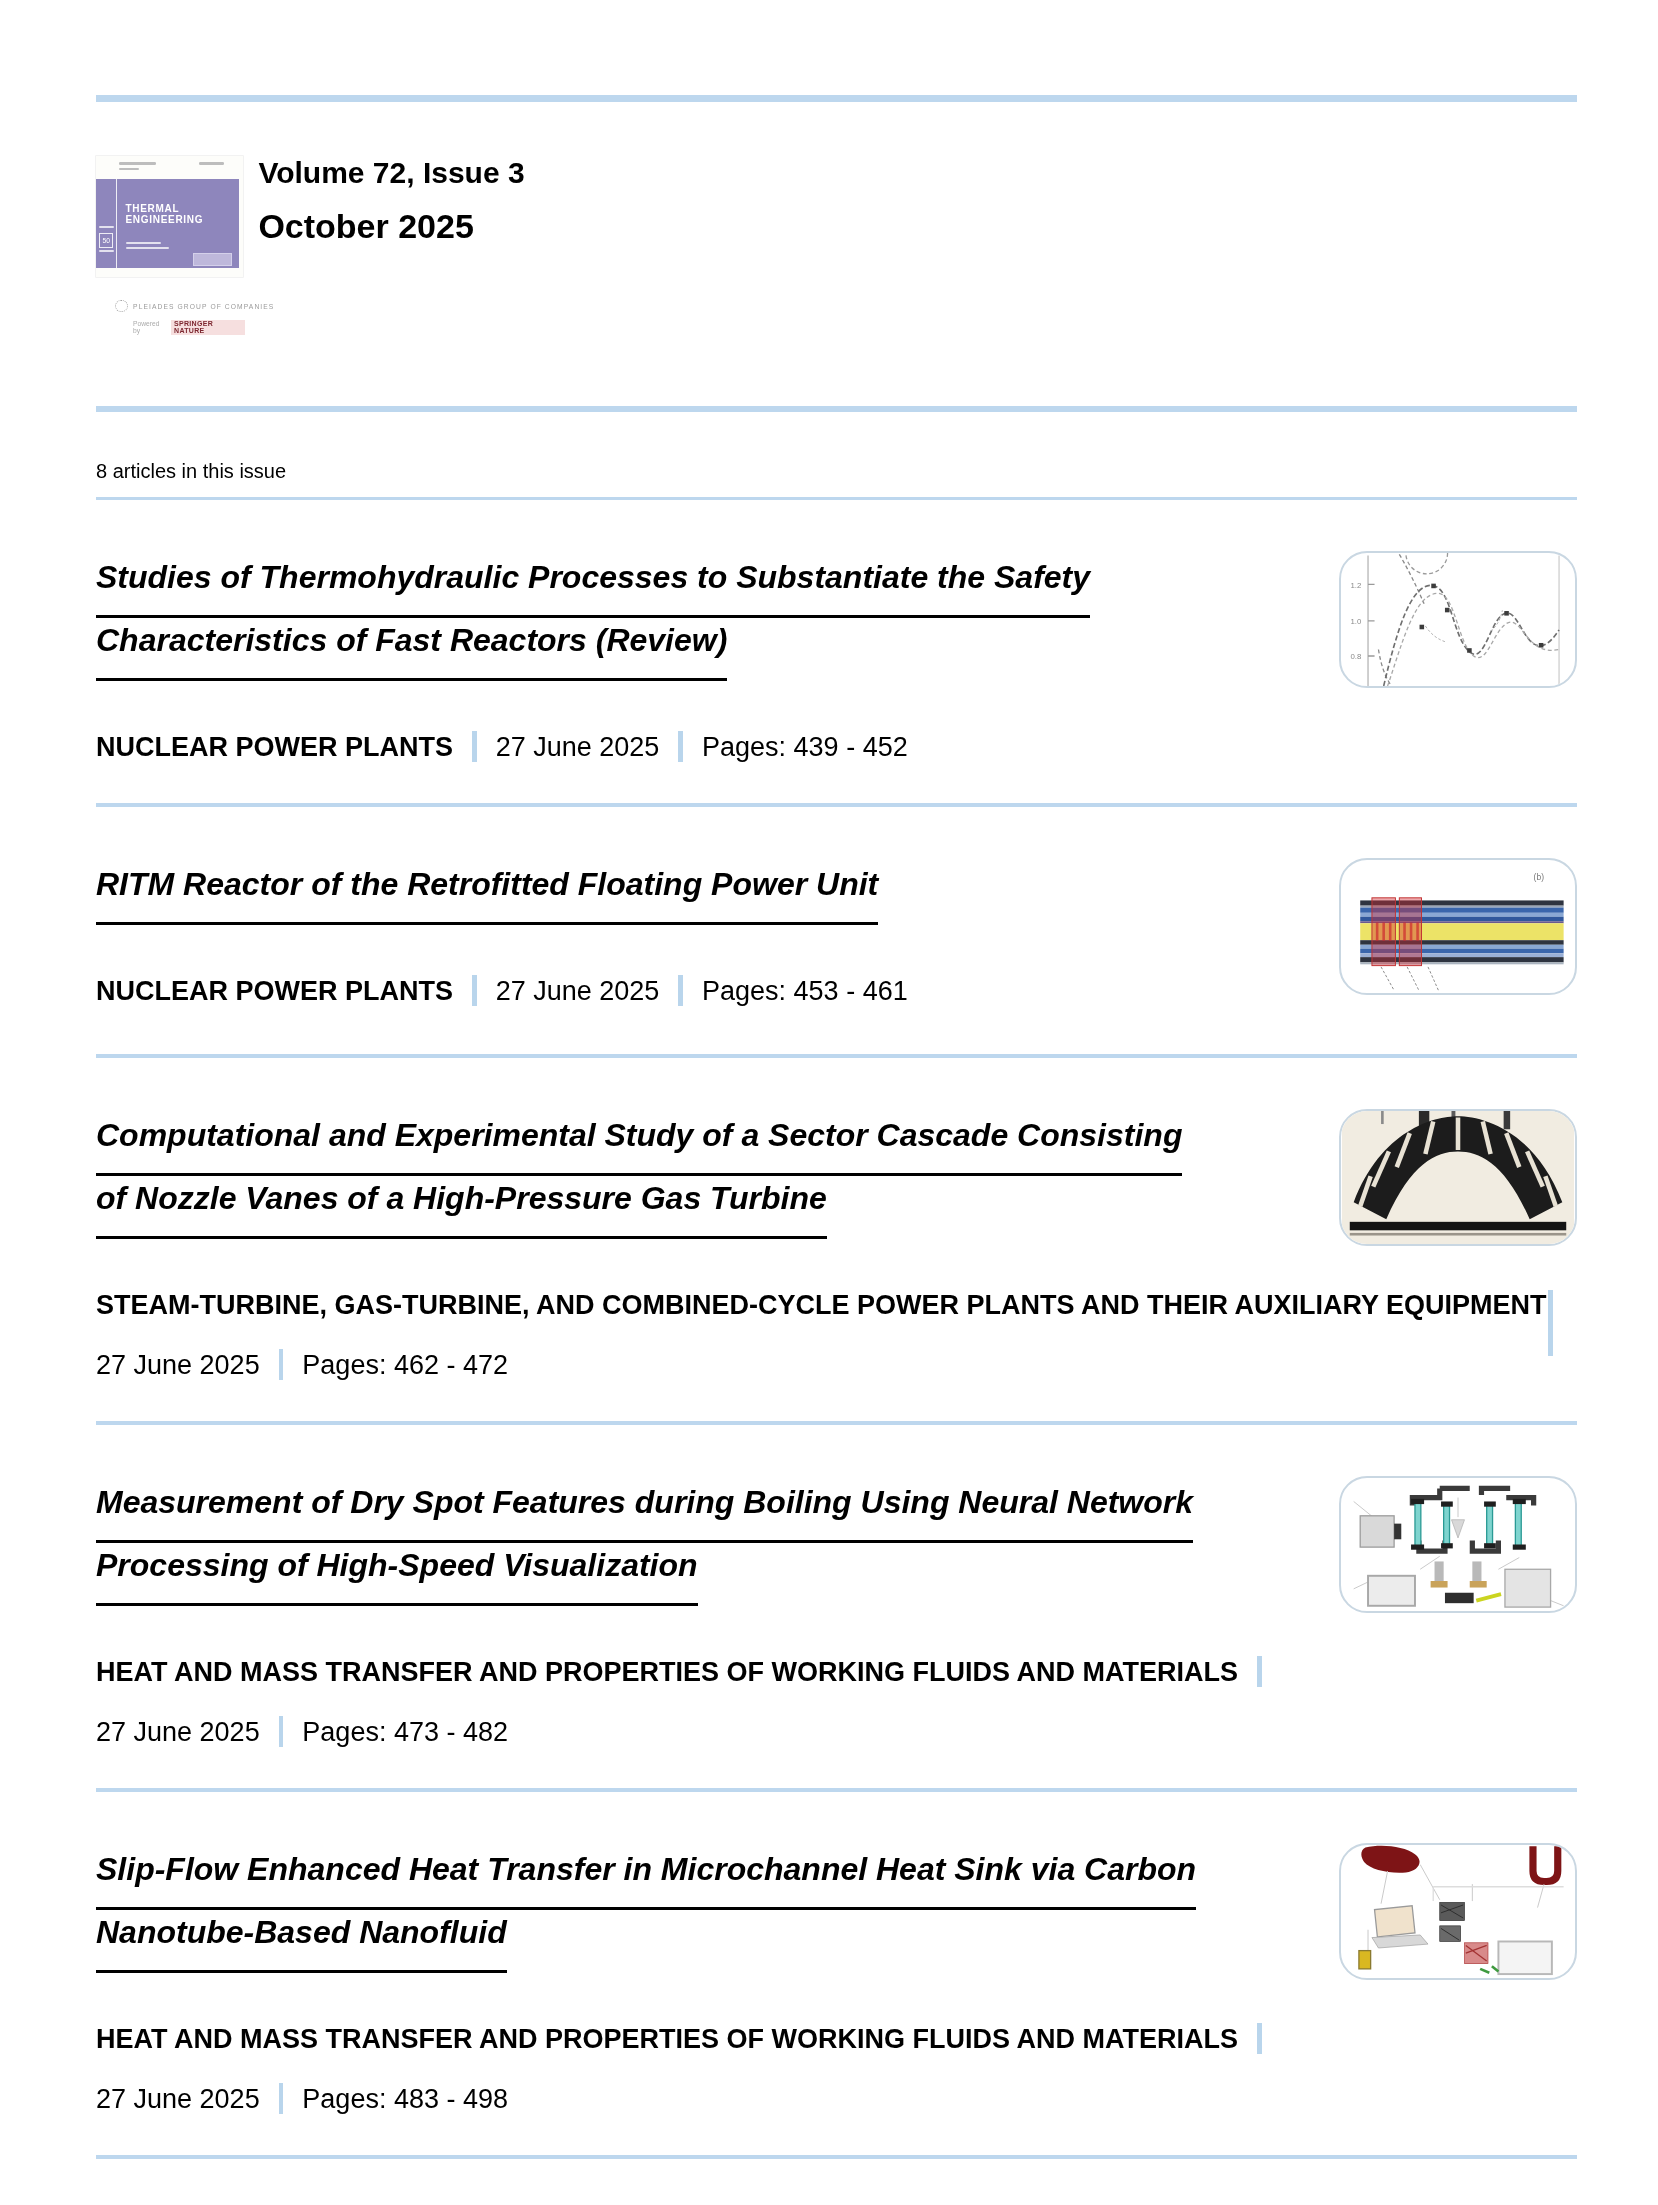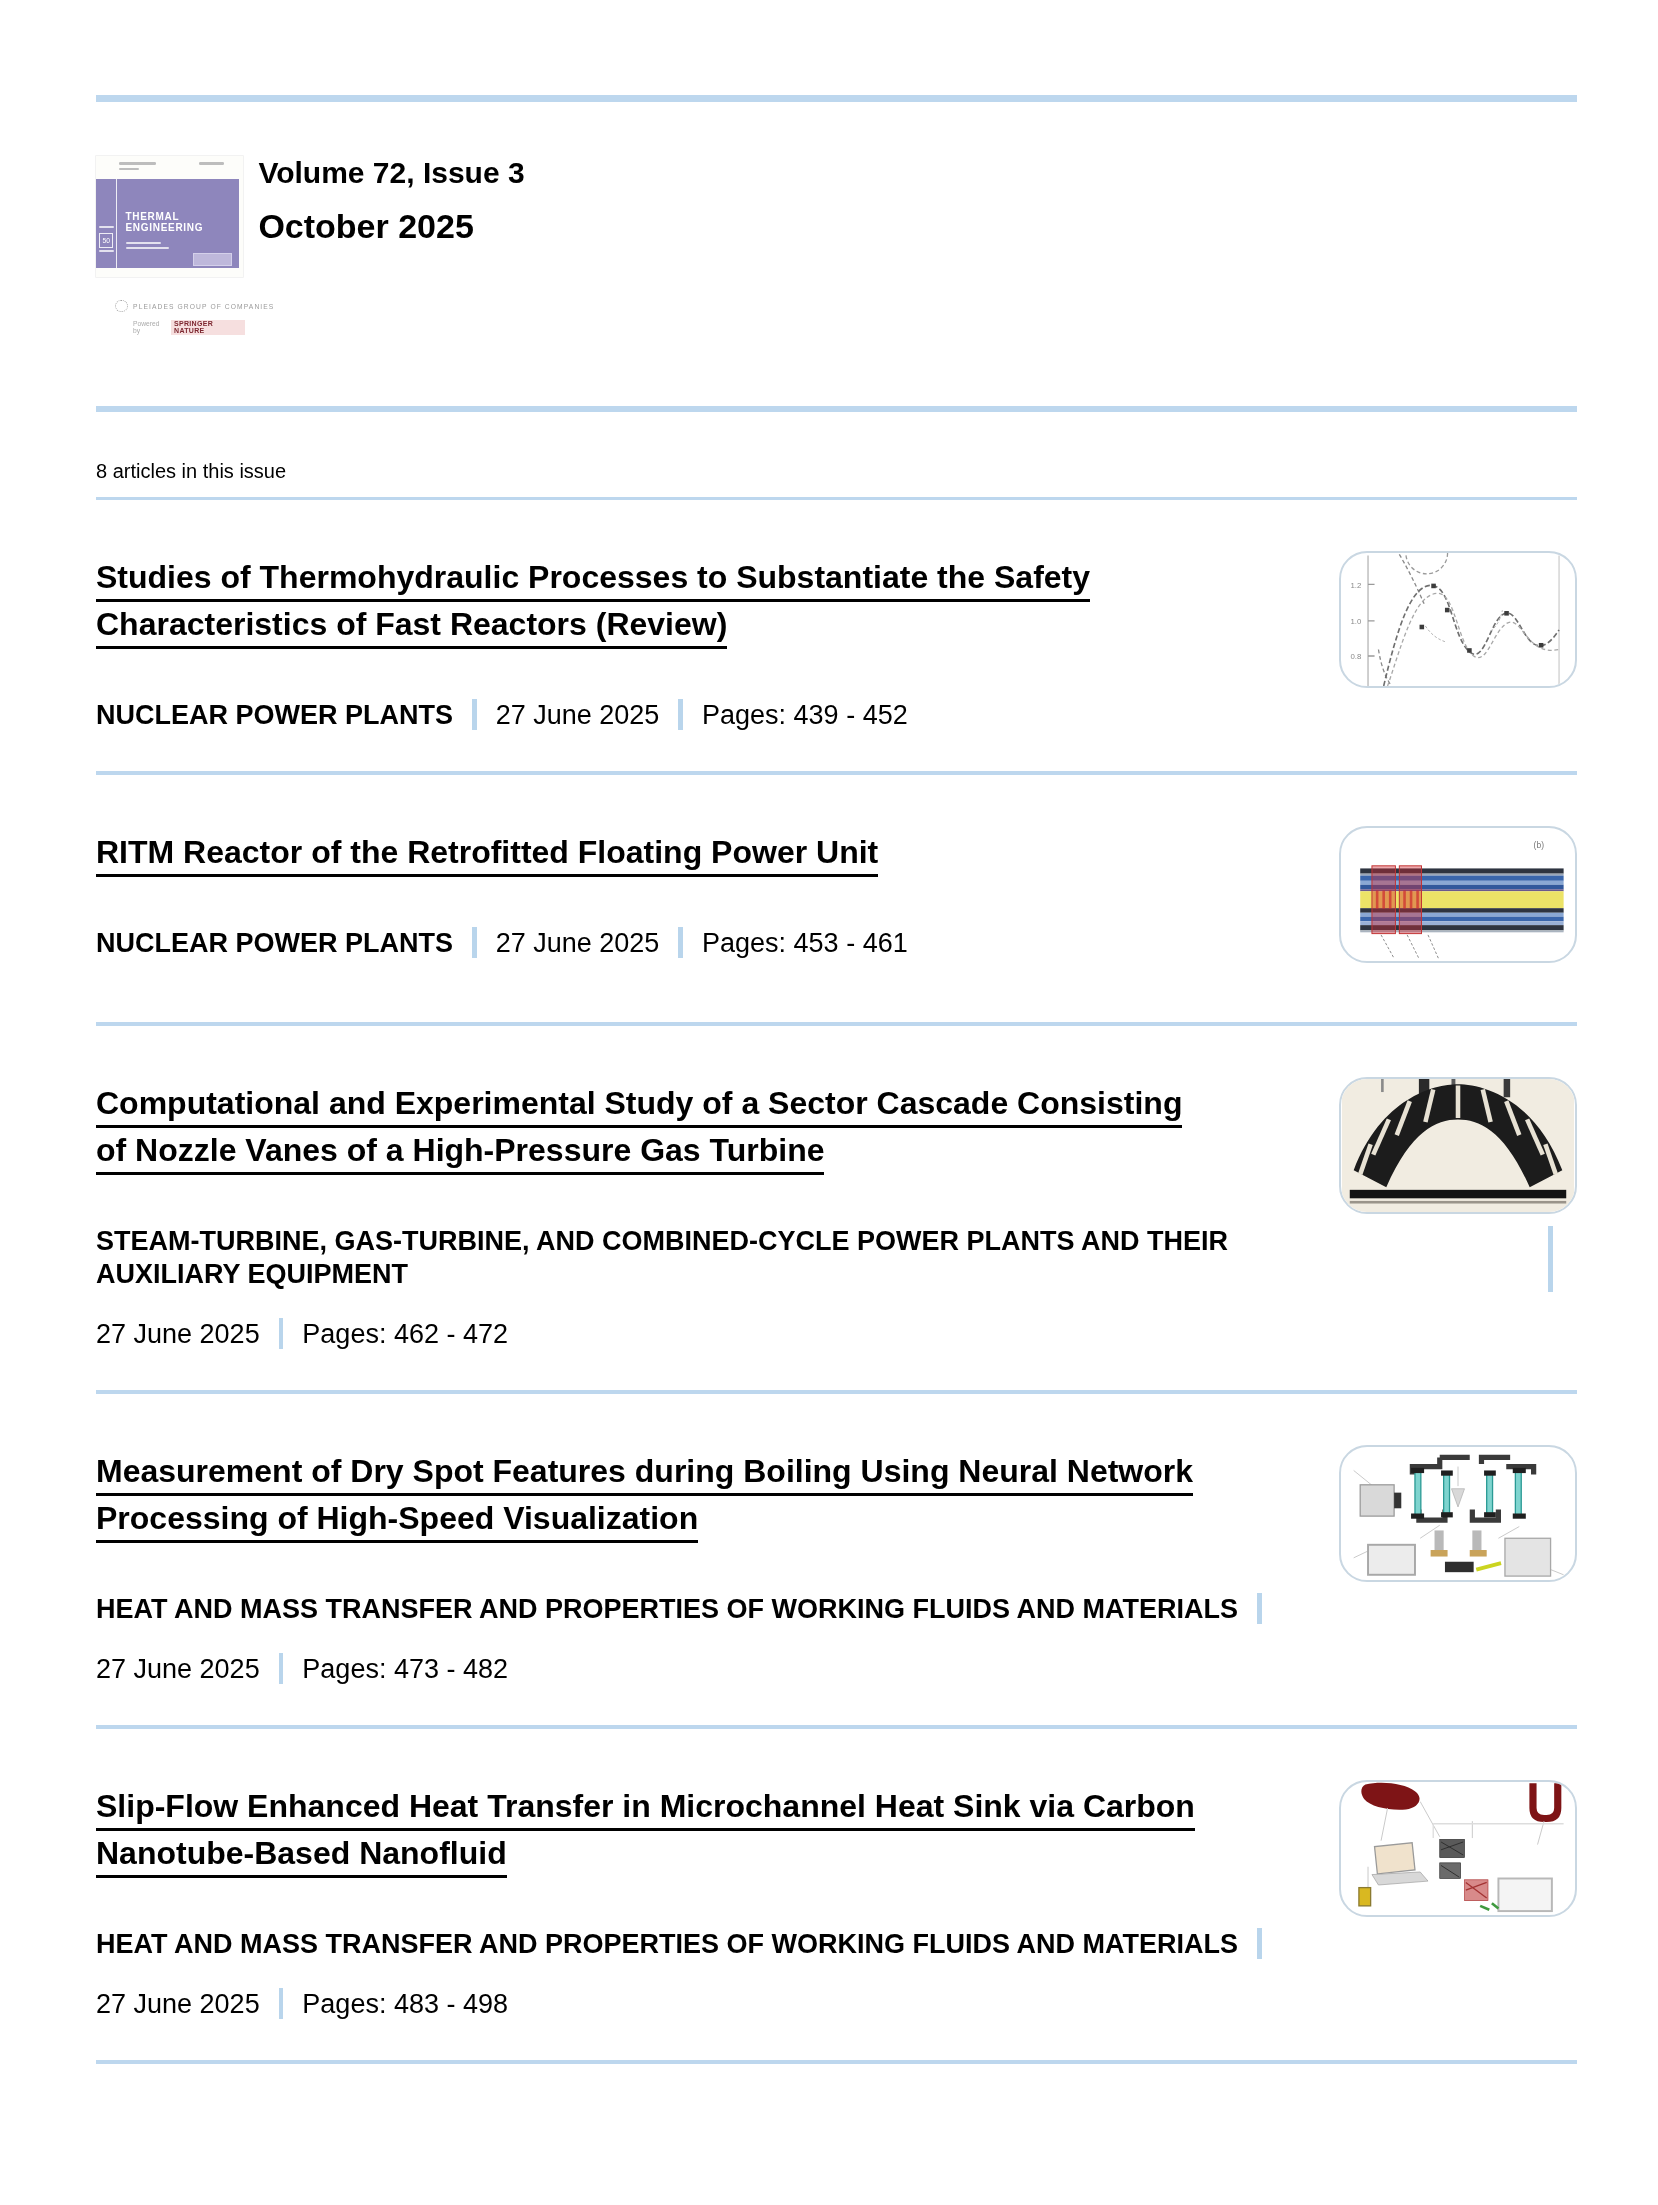--- a/index.html
+++ b/index.html
@@ -14,21 +14,21 @@
   .rule.thin { height:3.3px; }
 
   
   .header { display:flex; margin-top:54px; }
   .cover-col { width:149px; flex:none; }
   .cover-card { width:147px; height:121px; background:#fdfdfa; box-shadow:0 0 0 0.7px #ededed; position:relative; }
   .cover-topstrip { position:absolute; top:0; left:0; right:0; height:23px; background:#fdfdfa; }
   .microbar { position:absolute; background:#bdbdbd; height:2.7px; border-radius:1.3px; }
   .cover-purple { position:absolute; top:23px; left:0; right:4px; bottom:8.7px; background:#8E86BC; }
   .cover-vline { position:absolute; left:20px; top:0; bottom:0; width:1.3px; background:rgba(255,255,255,.85); }
-  .cover-title { position:absolute; left:29.5px; top:32px; font-weight:bold; font-size:10px; line-height:11.4px; letter-spacing:0.7px; color:#fff; }
+  .cover-title { position:absolute; left:29.5px; top:24px; font-weight:bold; font-size:10px; line-height:11.4px; letter-spacing:0.7px; color:#fff; }
   .cover-bar { position:absolute; background:rgba(255,255,255,.75); height:2.7px; border-radius:1.3px; }
   .cover-badge { position:absolute; left:3.3px; top:54px; width:12px; height:13.4px; border:0.7px solid rgba(255,255,255,.85); color:#fff; font-size:6.7px; text-align:center; line-height:13.4px; }
   .cover-btn { position:absolute; right:6.7px; bottom:2px; width:37px; height:10.7px; background:#BEB8DB; border:0.7px solid #d4d0ea; }
   .pleiades-row { margin-top:23px; padding-left:19px; display:flex; align-items:center; gap:5.4px; }
   .pleiades-logo { width:10.7px; height:10.7px; border:1.3px dotted #a3a3a3; border-radius:50%; flex:none; }
   .pleiades-text { font-size:6.7px; color:#9a9a9a; letter-spacing:1.1px; white-space:nowrap; }
   .powered-row { margin-top:7.4px; padding-left:37px; display:flex; align-items:center; gap:4.7px; }
   .powered-prefix { font-size:6.7px; color:#ababab; }
   .powered-brand { font-size:7px; font-weight:bold; color:#7d2730; background:#f6dfdf; padding:0.7px 2.7px; letter-spacing:0.3px; }
   .head-text { margin-left:13.4px; padding-top:0; }
@@ -38,21 +38,21 @@
   .article-count { font-size:20px; margin:48px 0 13.4px; }
 
   
   .article { position:relative; overflow:hidden; padding:59px 0 39px; border-bottom:4px solid #BDD7EE; }
   .thumb {
     float:right; width:234px; height:133px; margin:-8px 0 20px 37px;
     border:2px solid #C9D7E2; border-radius:28px; overflow:hidden; background:#fff; cursor:pointer;text-align:right;
   }
   .thumb svg { display:block; width:100%; height:100%; }
   .title { margin:0; font-size:32px; font-weight:bold; cursor:pointer; }
-  .tline { display:table; white-space:nowrap; line-height:37px; padding-bottom:3px; border-bottom:3.3px solid #000; margin-bottom:4px; }
+  .tline { display:table; white-space:nowrap; line-height:37px; padding-bottom:19px; border-bottom:3.3px solid #000; margin-bottom:4px;font-style:italic; }
   .meta { position:relative; margin-top:50px; font-size:27px; line-height:33px; }
   .cat { font-weight:bold; }
   .sep { display:inline-block; width:4.7px; height:31px; background:#B9D5EC; vertical-align:-6px; margin:0 19px; }
   .date-group { white-space:nowrap; }
   .block-meta .date-group { display:block; margin-top:27px; }
   .cat-sep-tall .cat-sep { position:absolute; top:1.3px; right:24px; margin:0; height:66px; }
 </style>
 </head>
 <body>
 

